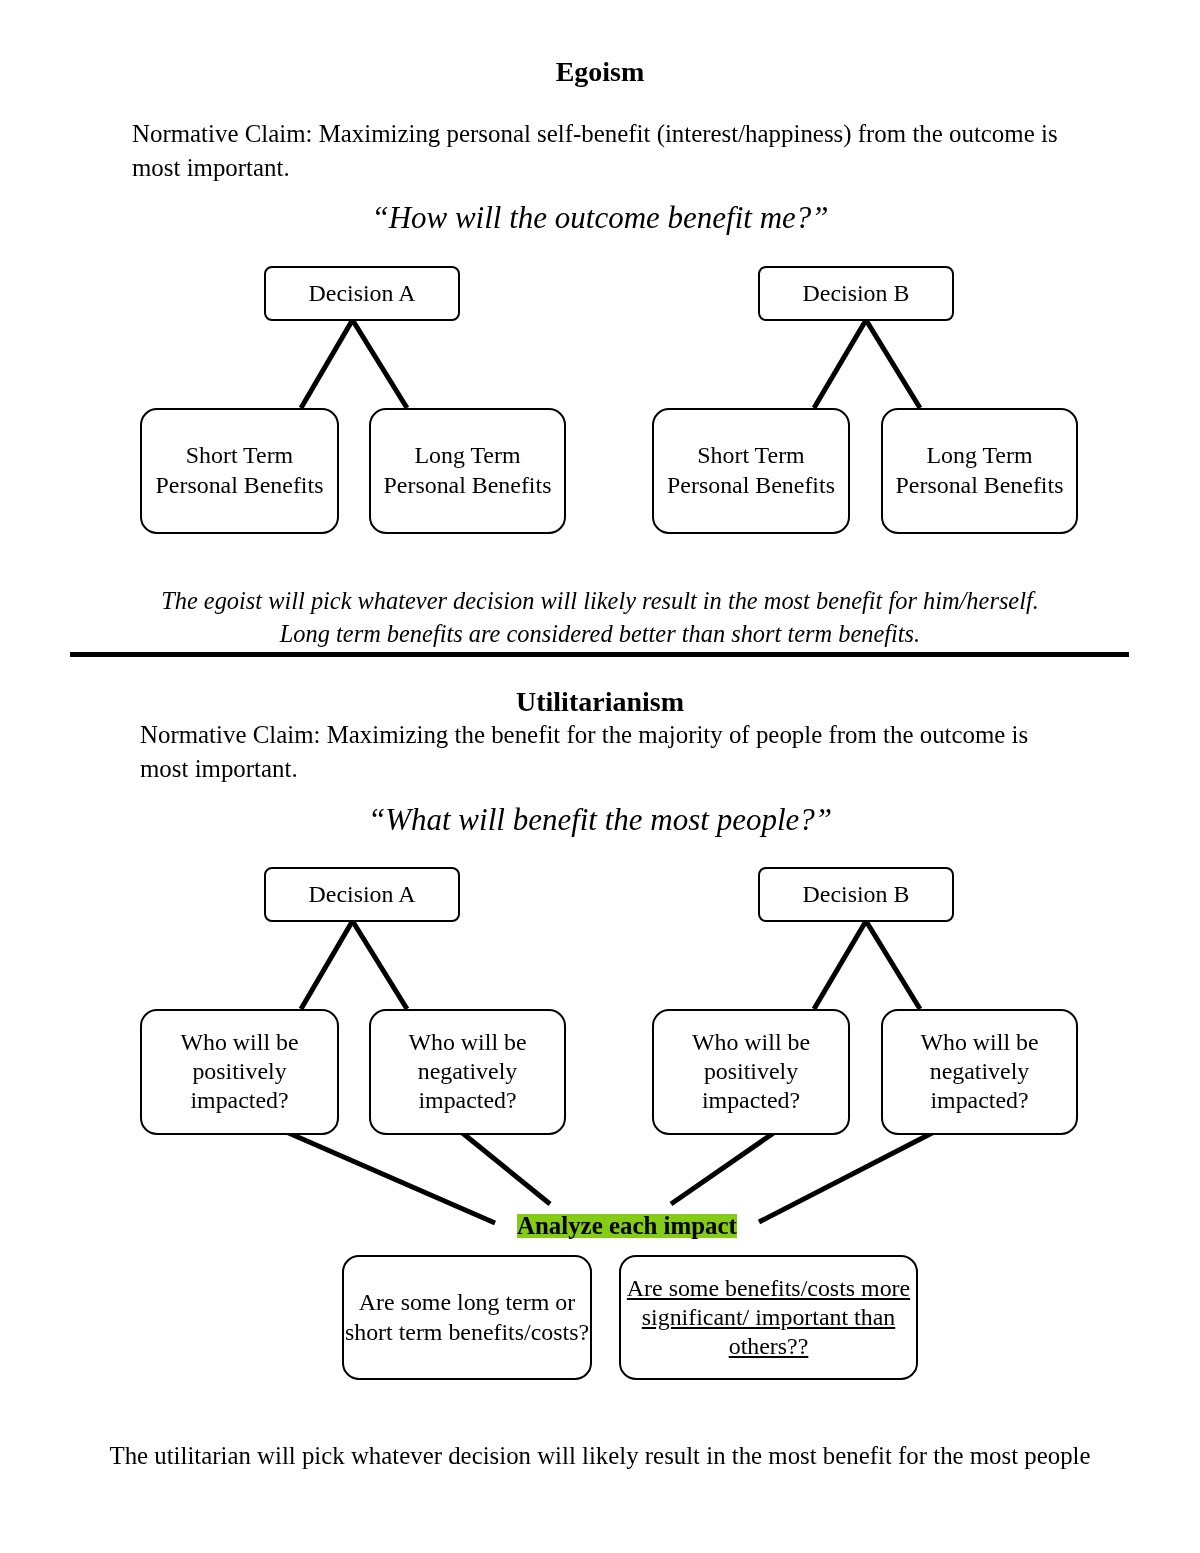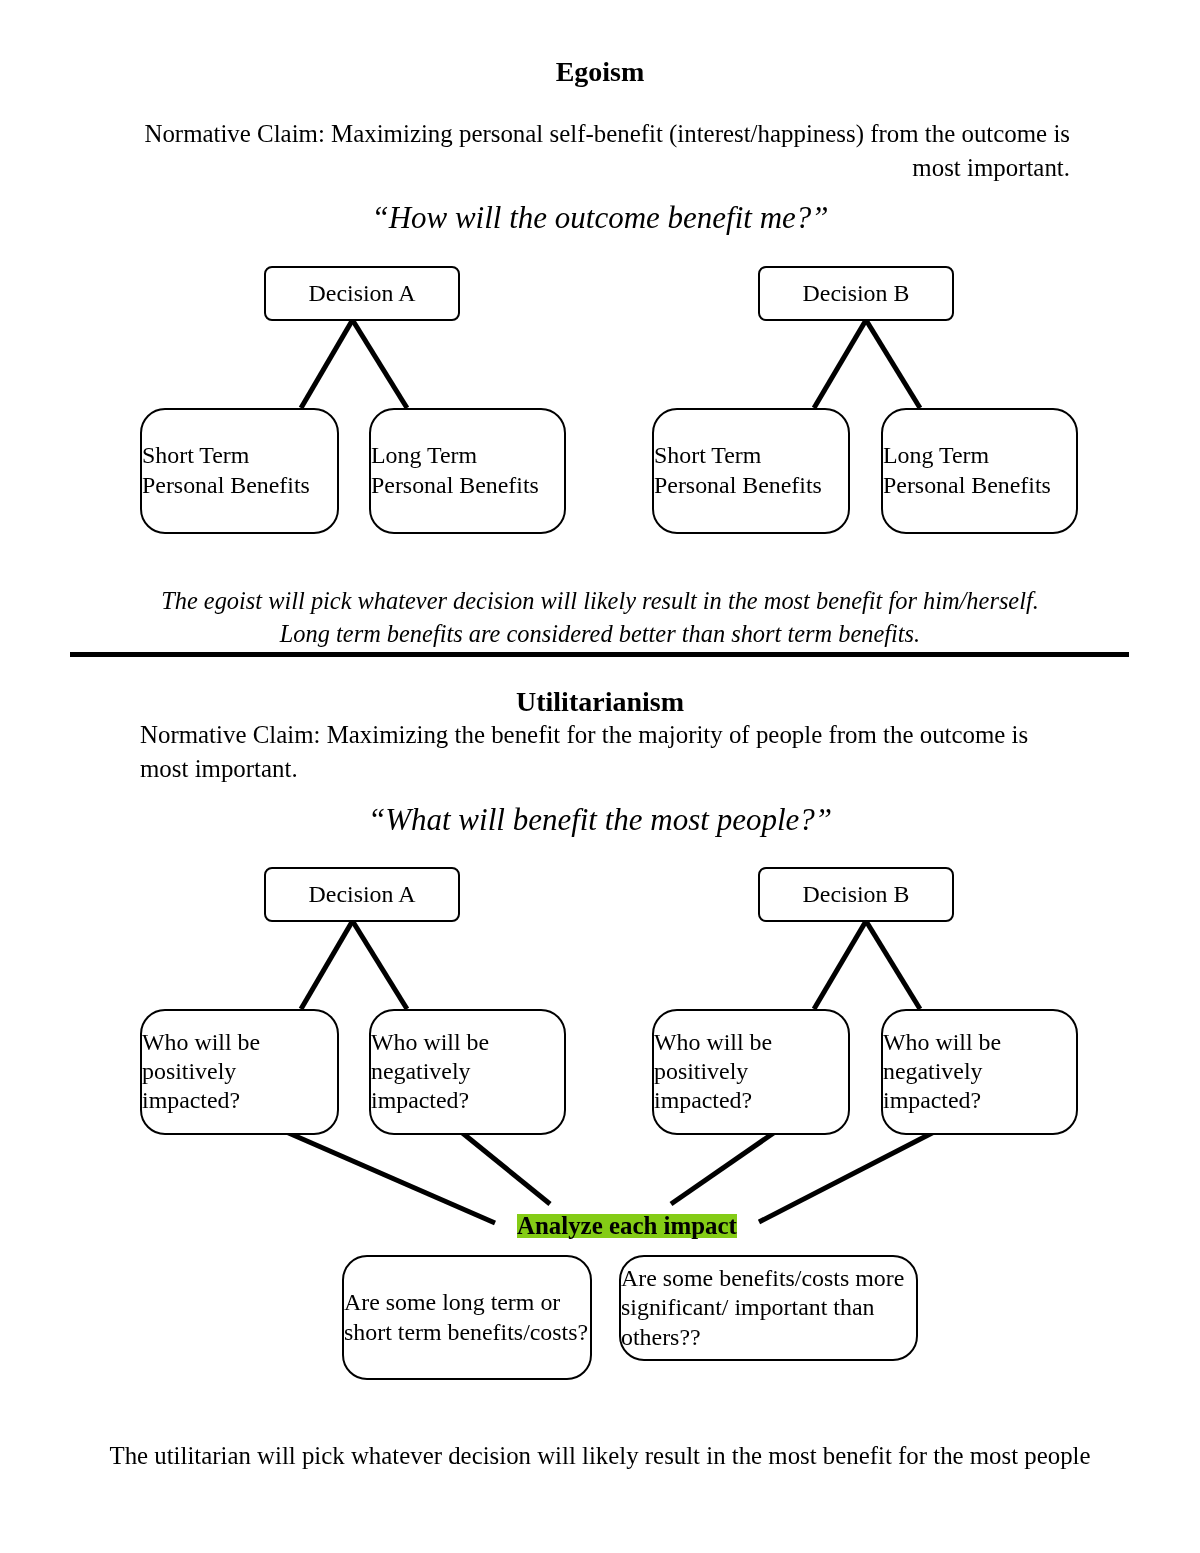--- a/index.html
+++ b/index.html
@@ -10,24 +10,24 @@
   .ttl{position:absolute;width:1200px;text-align:center;font-weight:bold;
        font-size:28px;line-height:32px;white-space:nowrap;}
   .para{position:absolute;font-size:24.9px;line-height:34px;}
   .quote{position:absolute;width:1200px;text-align:center;font-style:italic;
          font-size:31px;line-height:30px;white-space:nowrap;}
   .foot{position:absolute;width:1200px;text-align:center;font-style:italic;
         font-size:24.4px;line-height:33px;}
   .lastline{position:absolute;width:1200px;text-align:center;font-size:24.85px;
             line-height:30px;white-space:nowrap;}
   .box{position:absolute;border:2.5px solid #000;background:#fff;box-sizing:border-box;
-       display:flex;align-items:center;justify-content:center;text-align:left;
+       display:flex;align-items:center;justify-content:center;text-align:center;
        font-size:23.9px;line-height:1.22;z-index:3;}
   .box.dec{border-radius:8px;}
-  .box.leaf{border-radius:25px;}
+  .box.leaf{border-radius:17px;}
   .analyze{position:absolute;font-weight:bold;font-size:24.9px;line-height:24px;
            white-space:nowrap;z-index:4;background:#84cc16;}
   svg.links{position:absolute;left:0;top:0;width:1200px;height:1553px;z-index:1;}
   .rule{position:absolute;background:#000;}
 </style>
 </head>
 <body>
 
 <div class="page">
 
@@ -45,21 +45,21 @@
 
       <line x1="284" y1="1131" x2="495" y2="1223"></line>
       <line x1="460" y1="1131" x2="550" y2="1204"></line>
       <line x1="775" y1="1132" x2="671" y2="1204"></line>
       <line x1="934" y1="1132" x2="759" y2="1222"></line>
     </g>
   </svg>
 
   <div class="ttl" style="top:56px;">Egoism</div>
 
-  <div class="para" style="left:140px;top:117px;width:930px;text-align:right;">
+  <div class="para" style="left:132px;top:117px;width:930px;">
     <span>Normative Claim: Maximizing personal self-benefit (interest/happiness) from the outcome</span>
     <span>is most important.</span>
   </div>
 
   <div class="quote" style="top:203px;">“How will the outcome benefit me?”</div>
 
   <div class="box dec" style="left:264px;top:266px;width:196px;height:55px;">Decision A</div>
   <div class="box dec" style="left:758px;top:266px;width:196px;height:55px;">Decision B</div>
 
   <div class="box leaf" style="left:140px;top:407.5px;width:199px;height:126px;">Short Term Personal Benefits</div>
@@ -87,17 +87,17 @@
   <div class="box dec" style="left:758px;top:867px;width:196px;height:55px;">Decision B</div>
 
   <div class="box leaf" style="left:140px;top:1008.5px;width:199px;height:126px;">Who will be positively impacted?</div>
   <div class="box leaf" style="left:369px;top:1008.5px;width:197px;height:126px;">Who will be negatively impacted?</div>
   <div class="box leaf" style="left:652px;top:1008.5px;width:198px;height:126px;">Who will be positively impacted?</div>
   <div class="box leaf" style="left:881px;top:1008.5px;width:197px;height:126px;">Who will be negatively impacted?</div>
 
   <div class="analyze" style="left:517px;top:1214px;">Analyze each impact</div>
 
   <div class="box leaf" style="left:342px;top:1255px;width:250px;height:125px;">Are some long term or short term benefits/costs?</div>
-  <div class="box leaf" style="left:619px;top:1255px;width:299px;height:106px;">Are some benefits/costs more significant/ important than others??</div>
+  <div class="box leaf" style="left:619px;top:1255px;width:299px;height:125px;text-decoration:underline;">Are some benefits/costs more significant/ important than others??</div>
 
   <div class="lastline" style="top:1441px;">The utilitarian will pick whatever decision will likely result in the most benefit for the most people</div>
 
 </div>
 
 </body></html>

